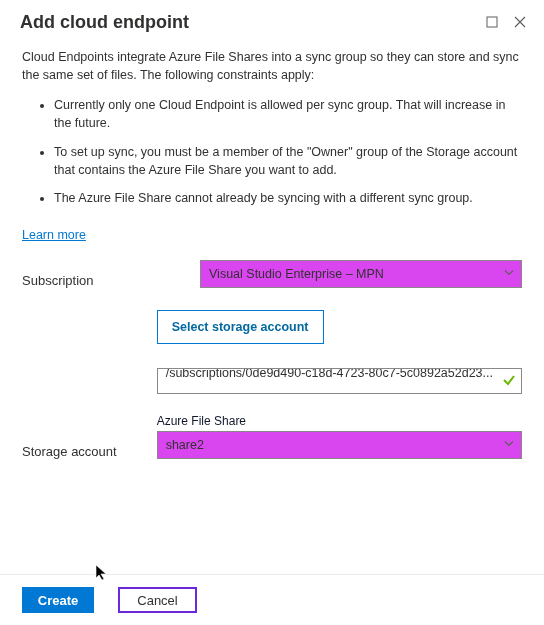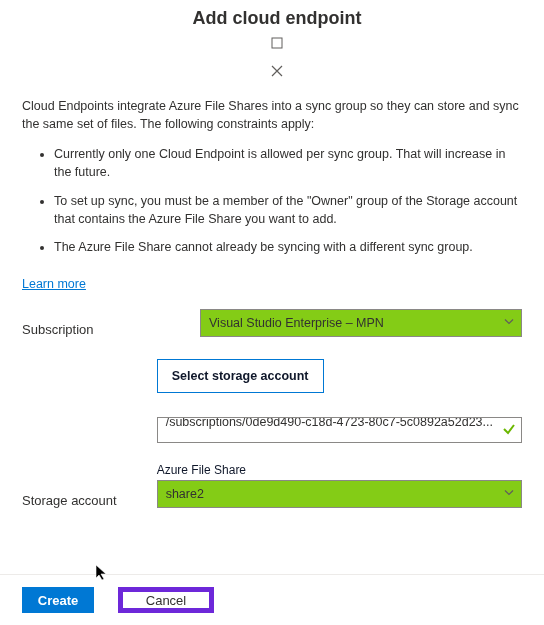--- a/index.html
+++ b/index.html
@@ -1,38 +1,38 @@
 <!DOCTYPE html>
 <html><head>
 <meta charset="utf-8">
 <style>
   * { box-sizing: border-box; margin: 0; padding: 0; }
   html, body { width: 544px; height: 625px; font-family: "Segoe UI", Arial, sans-serif; font-size: 13px; color: #323130; background: #fff; }
   .panel { width: 544px; height: 625px; position: relative; display: flex; flex-direction: column; }
-  .header { display: flex; align-items: center; padding: 8px 10px 6px 20px; flex-direction: column; }
+  .header { display: flex; align-items: center; padding: 8px 10px 6px 20px; }
   .header h1 { font-size: 18px; font-weight: 600; flex: 1; }
   .hdr-icon { width: 28px; height: 28px; display: flex; align-items: center; justify-content: center; color: #605e5c; }
   .body { padding: 6px 22px 0 22px; overflow-y: auto; flex: 1; }
   .intro { font-size: 12.5px; line-height: 1.45; margin-bottom: 12px; }
   ul { list-style: disc; padding-left: 32px; margin-bottom: 20px; }
   li { font-size: 12.5px; line-height: 1.45; margin-bottom: 10px; }
   .learn { color: #0078d4; font-size: 12.5px; display: inline-block; margin-bottom: 18px; }
   .form-row { display: flex; align-items: flex-end; margin-bottom: 22px; }
   .form-label { width: 178px; font-size: 13px; padding-top: 4px; }
   .form-ctrl { flex: 1; }
-  .dropdown { position: relative; border: 1px solid #8a8886; height: 28px; display: flex; align-items: center; padding: 0 26px 0 8px; font-size: 12.5px; background: #84cc16; }
+  .dropdown { position: relative; border: 1px solid #8a8886; height: 28px; display: flex; align-items: center; padding: 0 26px 0 8px; font-size: 12.5px; background: #d946ef; }
   .chevron { position: absolute; right: 6px; top: 50%; transform: translateY(-50%); }
-  .btn-outline { border: 1px solid #0078d4; color: #0f172a; background: #fff; height: 26px; padding: 16px 14px; font-size: 12.5px; font-weight: 600; display: inline-flex; align-items: center; }
+  .btn-outline { border: 1px solid #0078d4; color: #0369a1; background: #fff; height: 26px; padding: 16px 14px; font-size: 12.5px; font-weight: 600; display: inline-flex; align-items: center; }
   .sa-path-row { margin-top: 24px; position: relative; }
   .sa-input { width: 100%; height: 26px; border: 1px solid #8a8886; padding: 0 28px 16px 8px; font-size: 12.5px; overflow: hidden; white-space: nowrap; text-overflow: ellipsis; display: flex; align-items: center; }
   .check { position: absolute; right: 6px; top: 5px; color: #6bb700; }
   .sub-label { font-size: 12px; color: #0f172a; margin: 20px 0 3px 0; }
   .footer { border-top: 1px solid #edebe9; padding: 12px 22px; display: flex; gap: 24px; align-items: center; }
   .btn-primary { background: #0078d4; color: #fff; border: none; height: 26px; width: 72px; font-size: 13px; font-weight: 600; }
-  .btn-secondary { background: #fff; color: #323130; border: 5px solid #6d28d9; height: 26px; width: 96px; font-size: 13px; }
+  .btn-secondary { background: #fff; color: #323130; border: 2px solid #6d28d9; height: 26px; width: 79px; font-size: 13px; }
   .cursor { position: absolute; left: 95px; bottom: 40px; pointer-events: none; }
   .watermark { position: absolute; right: 8px; bottom: 36px; opacity: 0.6; display: flex; align-items: center; gap: 4px; pointer-events: none; }
   .wm-txt { font-size: 11px; line-height: 1; color: #666; }
 </style>
 </head>
 <body>
 
 <div class="panel">
 
   <div class="header">

